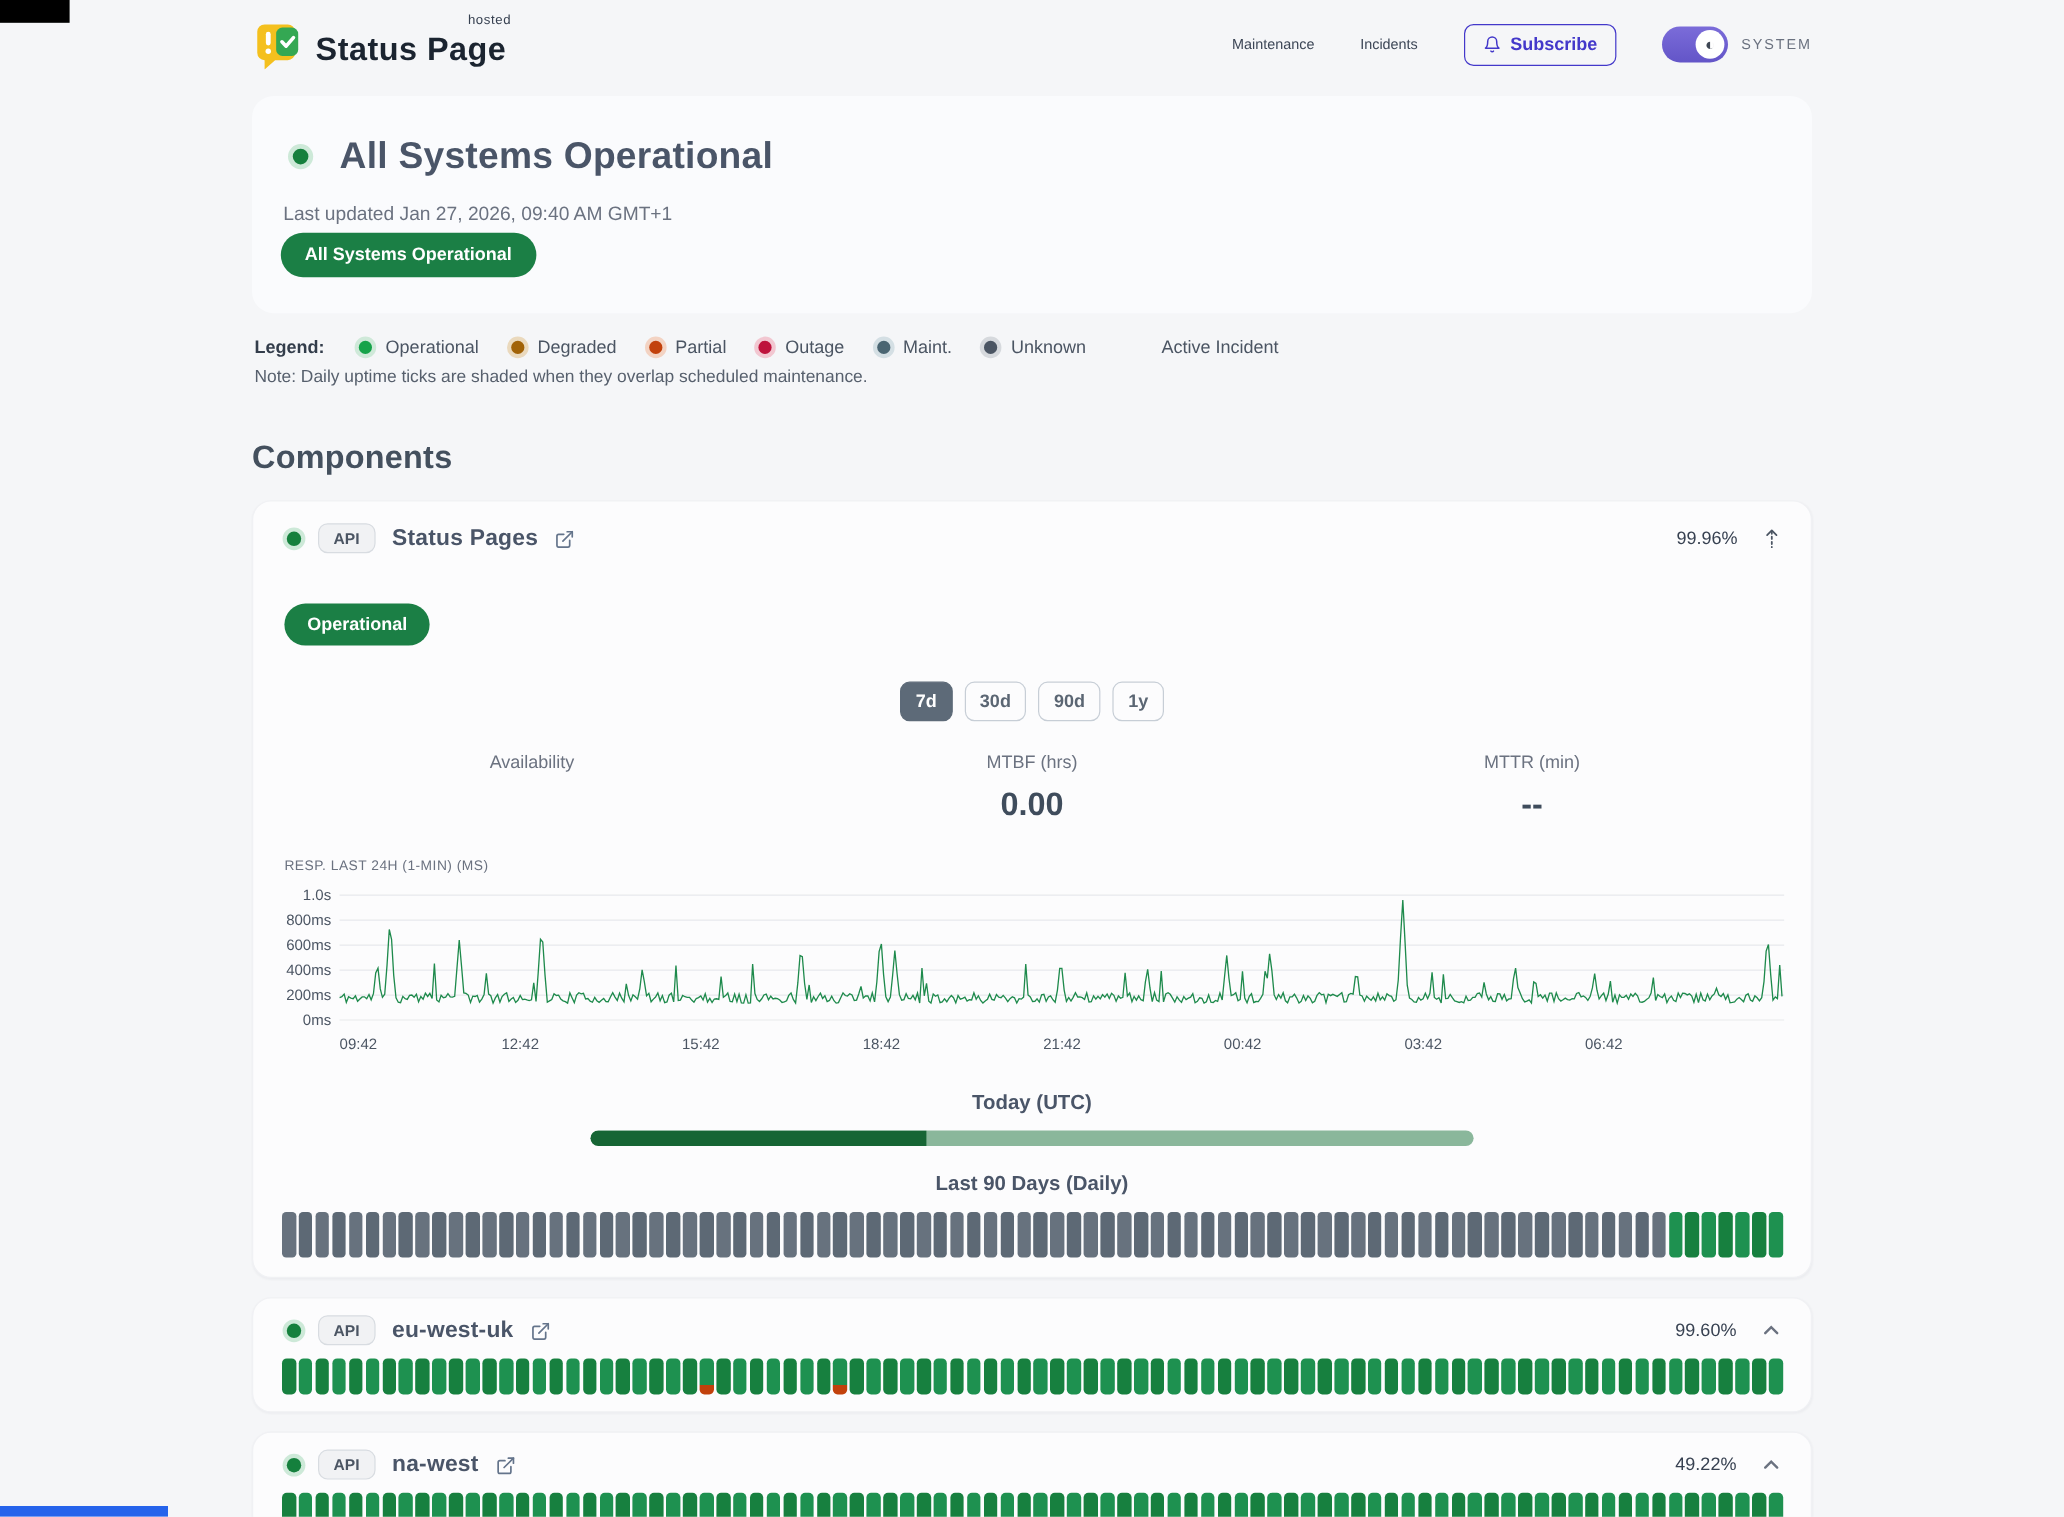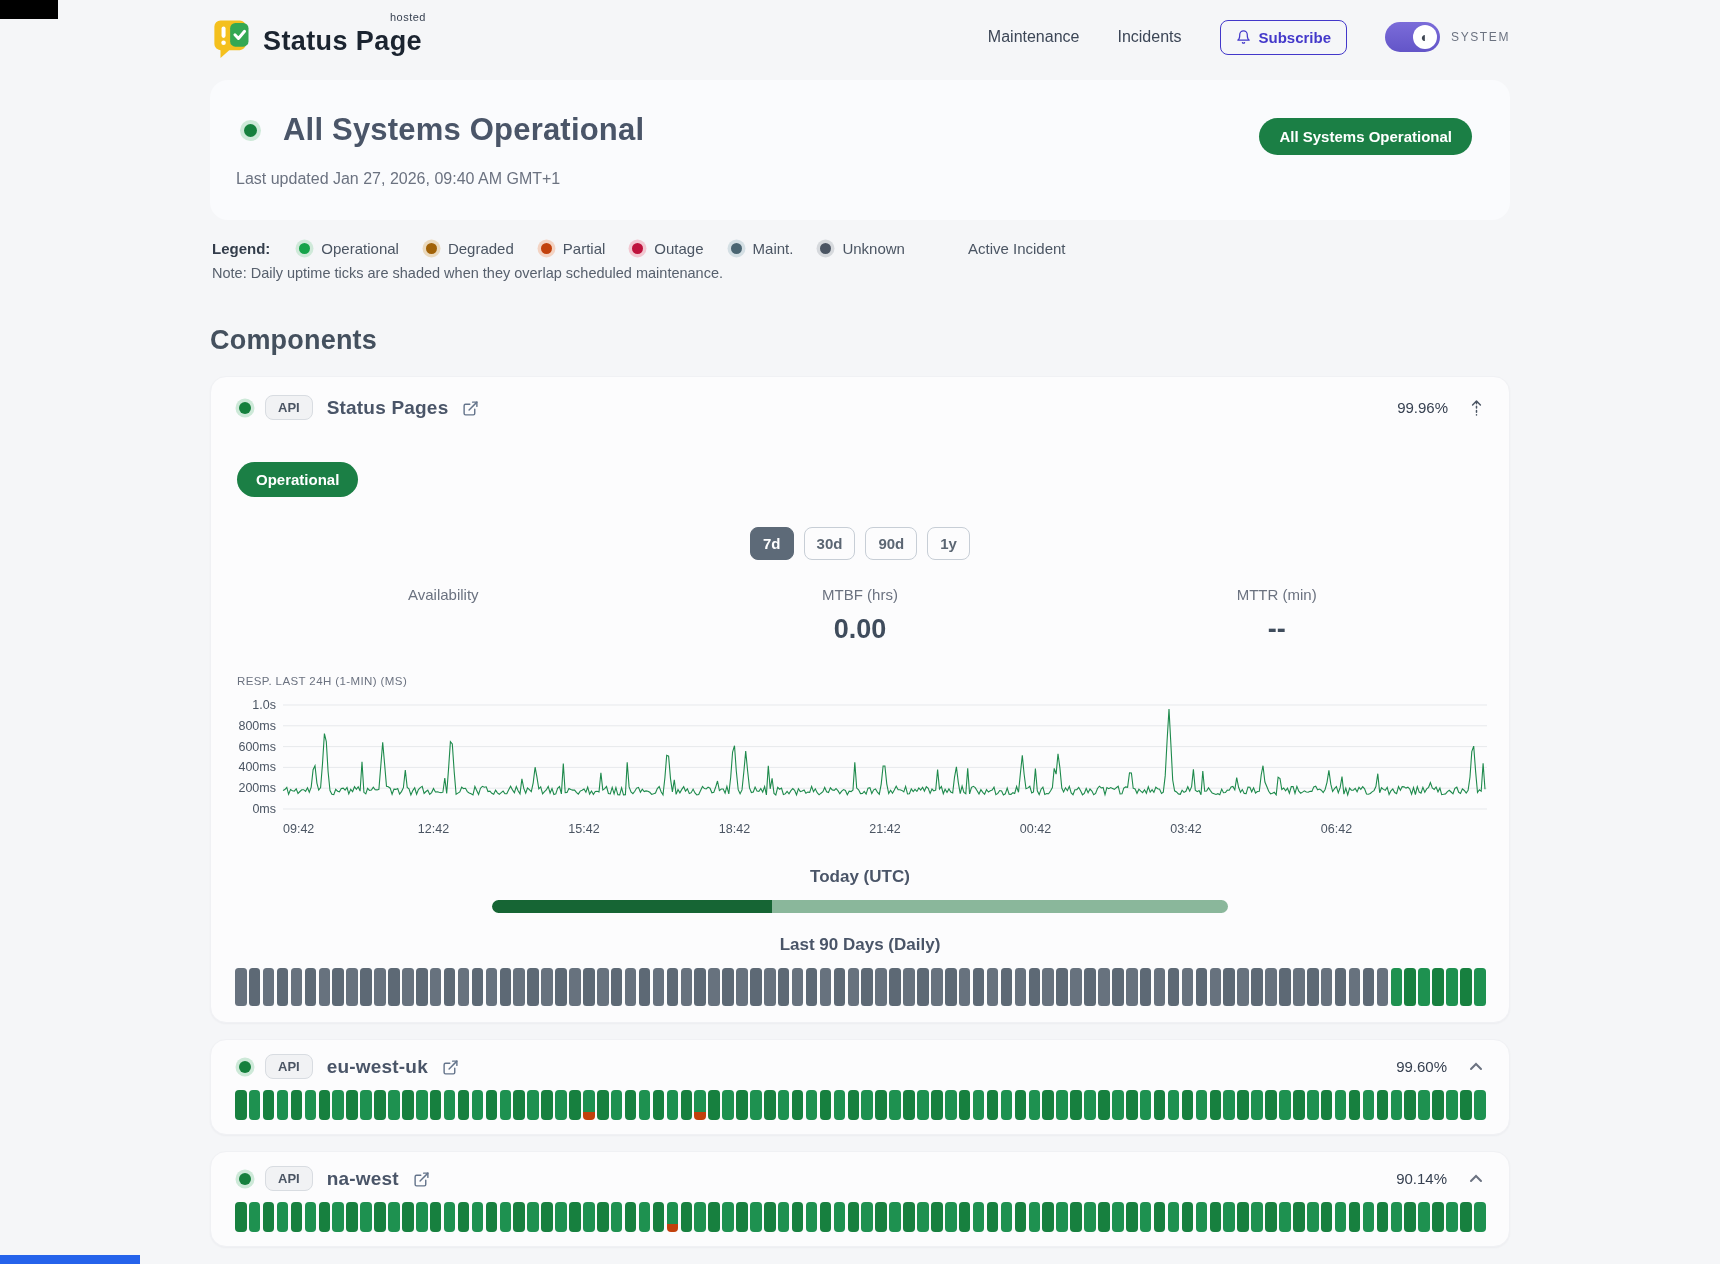--- a/index.html
+++ b/index.html
@@ -15,29 +15,29 @@
   
   .corner-artifact { position: absolute; left: 0; top: 0; width: 58px; height: 19px; background: #000; }
   .statusbar-artifact { position: absolute; left: 0; bottom: 0; width: 140px; height: 9px; background: #2563eb; }
 
   
   .header { display: flex; align-items: center; height: 74px; }
   .brand { display: flex; align-items: center; gap: 11px; cursor: pointer; }
   .brand-text { font-size: 27px; font-weight: 700; color: #1b2430; letter-spacing: .4px; position: relative; padding-top: 8px; }
   .brand-sup { position: absolute; top: -7px; right: -4px; font-size: 11px; font-weight: 400; color: #374151; letter-spacing: .5px; }
   .nav { margin-left: auto; display: flex; align-items: center; gap: 38px; }
-  .nav-link { font-size: 16px; color: #3c4656; cursor: pointer; }
+  .nav-link { font-size: 12px; color: #3c4656; cursor: pointer; }
   .subscribe-btn { display: inline-flex; align-items: center; gap: 8px; border: 1.5px solid #4338ca; color: #4338ca; background: transparent; padding: 8px 15px; border-radius: 8px; font-weight: 700; font-size: 15px; cursor: pointer; font-family: inherit; }
   .theme-wrap { display: flex; align-items: center; gap: 11px; }
   .theme-toggle { width: 55px; height: 30px; border-radius: 15px; background: linear-gradient(180deg,#7b6cd9,#6355c8); position: relative; cursor: pointer; }
   .theme-knob { position: absolute; right: 3px; top: 3px; width: 24px; height: 24px; border-radius: 50%; background: #fff; display: flex; align-items: center; justify-content: center; font-size: 14px; color: #3f4754; }
   .theme-label { font-size: 12px; color: #6b7280; letter-spacing: 1.6px; }
 
   
-  .hero-card { margin-top: 6px; background: #fafbfd; border-radius: 18px; padding: 32px 38px 30px 24px; display: flex; justify-content: space-between; align-items: flex-start; min-height: 140px; }
+  .hero-card { margin-top: 6px; background: #fafbfd; border-radius: 18px; padding: 32px 38px 30px 24px; display: flex; justify-content: space-between; align-items: flex-start; min-height: 140px; flex-direction: column; }
   .hero-title-row { display: flex; align-items: center; gap: 26px; padding-left: 10px; }
   .status-dot { width: 13px; height: 13px; border-radius: 50%; background: #15803d; box-shadow: 0 0 0 4px #cde9d8; flex: none; }
   .hero-title { font-size: 31px; font-weight: 600; color: #4a5568; letter-spacing: .2px; }
   .hero-updated { margin: 22px 0 0 2px; font-size: 16px; color: #6b7280; }
   .hero-badge { background: #1b7f45; color: #fff; font-weight: 700; font-size: 15px; padding: 10px 20px; border-radius: 999px; margin-top: 6px; white-space: nowrap; }
 
   
   .legend-row { display: flex; align-items: center; gap: 27px; margin-top: 20px; font-size: 15px; color: #4b5563; padding-left: 2px; }
   .legend-label { font-weight: 700; color: #333d4b; }
   .leg-item { display: flex; align-items: center; gap: 11px; }
@@ -475,21 +475,21 @@
       <span class="api-badge">API</span>
       <span class="comp-name">na-west</span>
       <span class="ext-icon">
         <svg width="17" height="17" viewBox="0 0 24 24" fill="none" stroke="#64748b" stroke-width="2" stroke-linecap="round" stroke-linejoin="round">
           <path d="M18 13v6a2 2 0 0 1-2 2H5a2 2 0 0 1-2-2V8a2 2 0 0 1 2-2h6"></path>
             <polyline points="15 3 21 3 21 9"></polyline>
             <line x1="10" y1="14" x2="21" y2="3"></line>
         </svg>
       </span>
       <span class="comp-right">
-        <span class="uptime-pct">90.14%</span>
+        <span class="uptime-pct">49.22%</span>
         <button class="icon-btn">
           <svg width="14" height="9" viewBox="0 0 14 9" fill="none" stroke="#6b7280" stroke-width="2" stroke-linecap="round">
               <polyline points="2,7 7,2 12,7"></polyline>
             </svg>
         </button>
       </span>
     </div>
     <div class="ticks-row sm">
         <div class="tick t-o"></div>
         <div class="tick t-o alt"></div>

